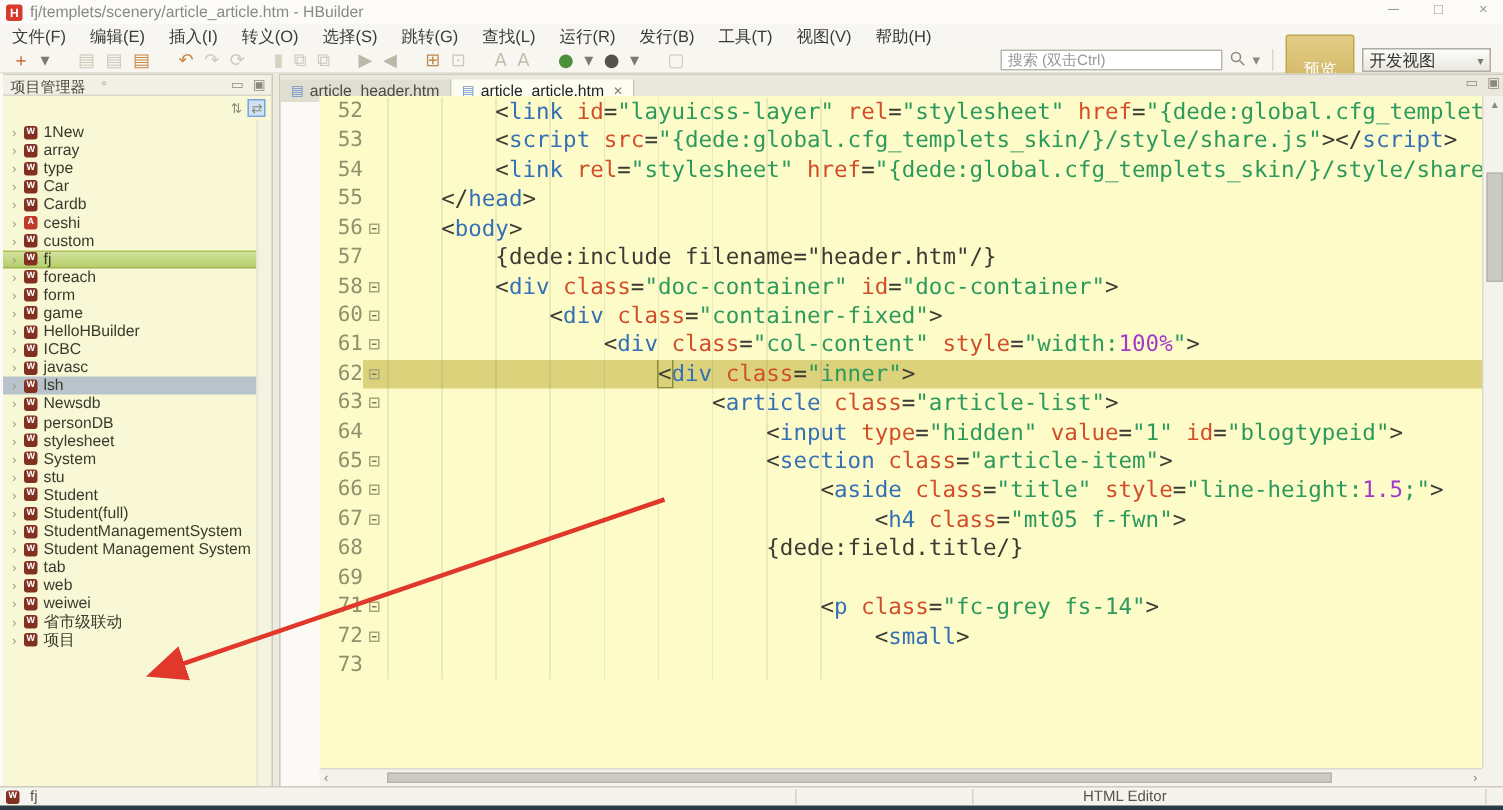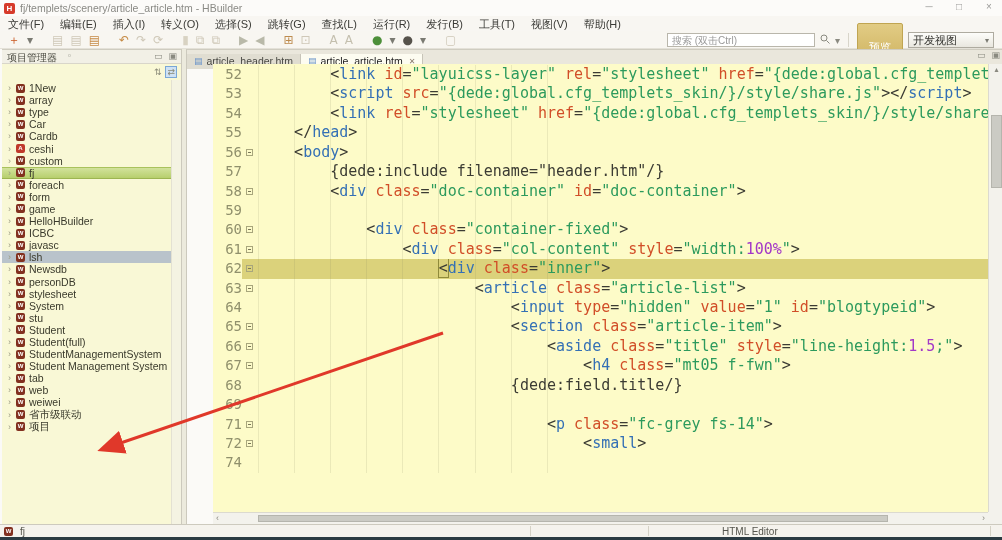--- a/index.html
+++ b/index.html
@@ -350,34 +350,33 @@
       </span>
       <div class="codearea">
         <div class="codelines" id="code">
             <div class="code-line"><span class="ln">52</span><span class="lbody"><span class="foldcol"></span><span class="lc"><span class="tk-p">        &lt;</span><span class="tk-t">link</span><span class="tk-p"> </span><span class="tk-a">id</span><span class="tk-p">=</span><span class="tk-v">"layuicss-layer"</span><span class="tk-p"> </span><span class="tk-a">rel</span><span class="tk-p">=</span><span class="tk-v">"stylesheet"</span><span class="tk-p"> </span><span class="tk-a">href</span><span class="tk-p">=</span><span class="tk-v">"{dede:global.cfg_templet</span></span></span></div>
             <div class="code-line"><span class="ln">53</span><span class="lbody"><span class="foldcol"></span><span class="lc"><span class="tk-p">        &lt;</span><span class="tk-t">script</span><span class="tk-p"> </span><span class="tk-a">src</span><span class="tk-p">=</span><span class="tk-v">"{dede:global.cfg_templets_skin/}/style/share.js"</span><span class="tk-p">&gt;&lt;/</span><span class="tk-t">script</span><span class="tk-p">&gt;</span></span></span></div>
             <div class="code-line"><span class="ln">54</span><span class="lbody"><span class="foldcol"></span><span class="lc"><span class="tk-p">        &lt;</span><span class="tk-t">link</span><span class="tk-p"> </span><span class="tk-a">rel</span><span class="tk-p">=</span><span class="tk-v">"stylesheet"</span><span class="tk-p"> </span><span class="tk-a">href</span><span class="tk-p">=</span><span class="tk-v">"{dede:global.cfg_templets_skin/}/style/share</span></span></span></div>
             <div class="code-line"><span class="ln">55</span><span class="lbody"><span class="foldcol"></span><span class="lc"><span class="tk-p">    &lt;/</span><span class="tk-t">head</span><span class="tk-p">&gt;</span></span></span></div>
             <div class="code-line"><span class="ln">56</span><span class="lbody"><span class="foldcol"><span class="foldbox"></span></span><span class="lc"><span class="tk-p">    &lt;</span><span class="tk-t">body</span><span class="tk-p">&gt;</span></span></span></div>
             <div class="code-line"><span class="ln">57</span><span class="lbody"><span class="foldcol"></span><span class="lc"><span class="tk-p">        {dede:include filename="header.htm"/}</span></span></span></div>
             <div class="code-line"><span class="ln">58</span><span class="lbody"><span class="foldcol"><span class="foldbox"></span></span><span class="lc"><span class="tk-p">        &lt;</span><span class="tk-t">div</span><span class="tk-p"> </span><span class="tk-a">class</span><span class="tk-p">=</span><span class="tk-v">"doc-container"</span><span class="tk-p"> </span><span class="tk-a">id</span><span class="tk-p">=</span><span class="tk-v">"doc-container"</span><span class="tk-p">&gt;</span></span></span></div>
-            <div class="code-line"><span class="ln">59</span><span class="lbody"><span class="foldcol"></span><span class="lc"></span></span></div>
             <div class="code-line"><span class="ln">60</span><span class="lbody"><span class="foldcol"><span class="foldbox"></span></span><span class="lc"><span class="tk-p">            &lt;</span><span class="tk-t">div</span><span class="tk-p"> </span><span class="tk-a">class</span><span class="tk-p">=</span><span class="tk-v">"container-fixed"</span><span class="tk-p">&gt;</span></span></span></div>
             <div class="code-line"><span class="ln">61</span><span class="lbody"><span class="foldcol"><span class="foldbox"></span></span><span class="lc"><span class="tk-p">                &lt;</span><span class="tk-t">div</span><span class="tk-p"> </span><span class="tk-a">class</span><span class="tk-p">=</span><span class="tk-v">"col-content"</span><span class="tk-p"> </span><span class="tk-a">style</span><span class="tk-p">=</span><span class="tk-v">"width:</span><span class="tk-n">100%</span><span class="tk-v">"</span><span class="tk-p">&gt;</span></span></span></div>
             <div class="code-line hl"><span class="ln">62</span><span class="lbody"><span class="foldcol"><span class="foldbox"></span></span><span class="lc"><span class="tk-p">                    </span><span class="tk-p tk-box">&lt;</span><span class="tk-t">div</span><span class="tk-p"> </span><span class="tk-a">class</span><span class="tk-p">=</span><span class="tk-v">"inner"</span><span class="tk-p">&gt;</span></span></span></div>
             <div class="code-line"><span class="ln">63</span><span class="lbody"><span class="foldcol"><span class="foldbox"></span></span><span class="lc"><span class="tk-p">                        &lt;</span><span class="tk-t">article</span><span class="tk-p"> </span><span class="tk-a">class</span><span class="tk-p">=</span><span class="tk-v">"article-list"</span><span class="tk-p">&gt;</span></span></span></div>
             <div class="code-line"><span class="ln">64</span><span class="lbody"><span class="foldcol"></span><span class="lc"><span class="tk-p">                            &lt;</span><span class="tk-t">input</span><span class="tk-p"> </span><span class="tk-a">type</span><span class="tk-p">=</span><span class="tk-v">"hidden"</span><span class="tk-p"> </span><span class="tk-a">value</span><span class="tk-p">=</span><span class="tk-v">"1"</span><span class="tk-p"> </span><span class="tk-a">id</span><span class="tk-p">=</span><span class="tk-v">"blogtypeid"</span><span class="tk-p">&gt;</span></span></span></div>
             <div class="code-line"><span class="ln">65</span><span class="lbody"><span class="foldcol"><span class="foldbox"></span></span><span class="lc"><span class="tk-p">                            &lt;</span><span class="tk-t">section</span><span class="tk-p"> </span><span class="tk-a">class</span><span class="tk-p">=</span><span class="tk-v">"article-item"</span><span class="tk-p">&gt;</span></span></span></div>
             <div class="code-line"><span class="ln">66</span><span class="lbody"><span class="foldcol"><span class="foldbox"></span></span><span class="lc"><span class="tk-p">                                &lt;</span><span class="tk-t">aside</span><span class="tk-p"> </span><span class="tk-a">class</span><span class="tk-p">=</span><span class="tk-v">"title"</span><span class="tk-p"> </span><span class="tk-a">style</span><span class="tk-p">=</span><span class="tk-v">"line-height:</span><span class="tk-n">1.5</span><span class="tk-v">;"</span><span class="tk-p">&gt;</span></span></span></div>
             <div class="code-line"><span class="ln">67</span><span class="lbody"><span class="foldcol"><span class="foldbox"></span></span><span class="lc"><span class="tk-p">                                    &lt;</span><span class="tk-t">h4</span><span class="tk-p"> </span><span class="tk-a">class</span><span class="tk-p">=</span><span class="tk-v">"mt05 f-fwn"</span><span class="tk-p">&gt;</span></span></span></div>
             <div class="code-line"><span class="ln">68</span><span class="lbody"><span class="foldcol"></span><span class="lc"><span class="tk-p">                            {dede:field.title/}</span></span></span></div>
             <div class="code-line"><span class="ln">69</span><span class="lbody"><span class="foldcol"></span><span class="lc"></span></span></div>
             <div class="code-line"><span class="ln">71</span><span class="lbody"><span class="foldcol"><span class="foldbox"></span></span><span class="lc"><span class="tk-p">                                &lt;</span><span class="tk-t">p</span><span class="tk-p"> </span><span class="tk-a">class</span><span class="tk-p">=</span><span class="tk-v">"fc-grey fs-14"</span><span class="tk-p">&gt;</span></span></span></div>
             <div class="code-line"><span class="ln">72</span><span class="lbody"><span class="foldcol"><span class="foldbox"></span></span><span class="lc"><span class="tk-p">                                    &lt;</span><span class="tk-t">small</span><span class="tk-p">&gt;</span></span></span></div>
-            <div class="code-line"><span class="ln">74</span><span class="lbody"><span class="foldcol"></span><span class="lc"></span></span></div>
+            <div class="code-line"><span class="ln">73</span><span class="lbody"><span class="foldcol"></span><span class="lc"></span></span></div>
           </div>
         <div class="vscroll">
           <div class="vs-up">▴</div>
           <div class="vs-thumb"></div>
         </div>
         <div class="hscroll">
           <span class="hs-left">‹</span>
           <div class="hs-thumb"></div>
           <span class="hs-right">›</span>
         </div>

